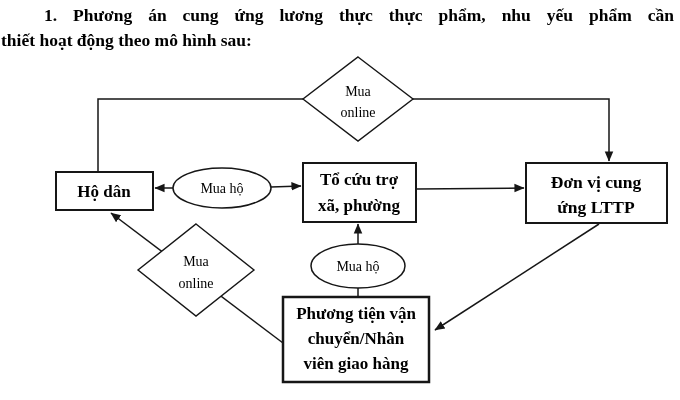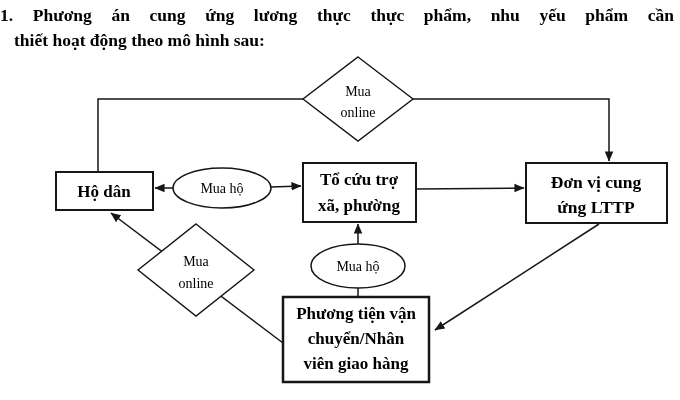--- a/index.html
+++ b/index.html
@@ -13,28 +13,28 @@
   .title{
     position:absolute;top:3px;left:0;width:680px;
     margin:0;
     font-weight:bold;
     font-size:17.5px;
     line-height:25px;
     color:#000000;
   }
   .title .t1{
     display:block;
-    padding-right:6px;
+    padding-left:44px;padding-right:6px;
     text-align:justify;
     text-align-last:justify;
     white-space:nowrap;
   }
   .title .t2{
     display:block;
-    padding-left:14px;
+    padding-left:1px;
   }
   svg{position:absolute;left:0;top:0;}
   .node-label{font-weight:bold;font-size:17px;fill:#000000;}
   .node-label-lg{font-weight:bold;font-size:17.5px;fill:#000000;}
   .cond-label{font-weight:normal;font-size:14px;fill:#000000;}
   .shape{fill:#ffffff;stroke:#161616;}
   .edge{fill:none;stroke:#161616;stroke-width:1.5;}
 </style>
 </head>
 <body>

